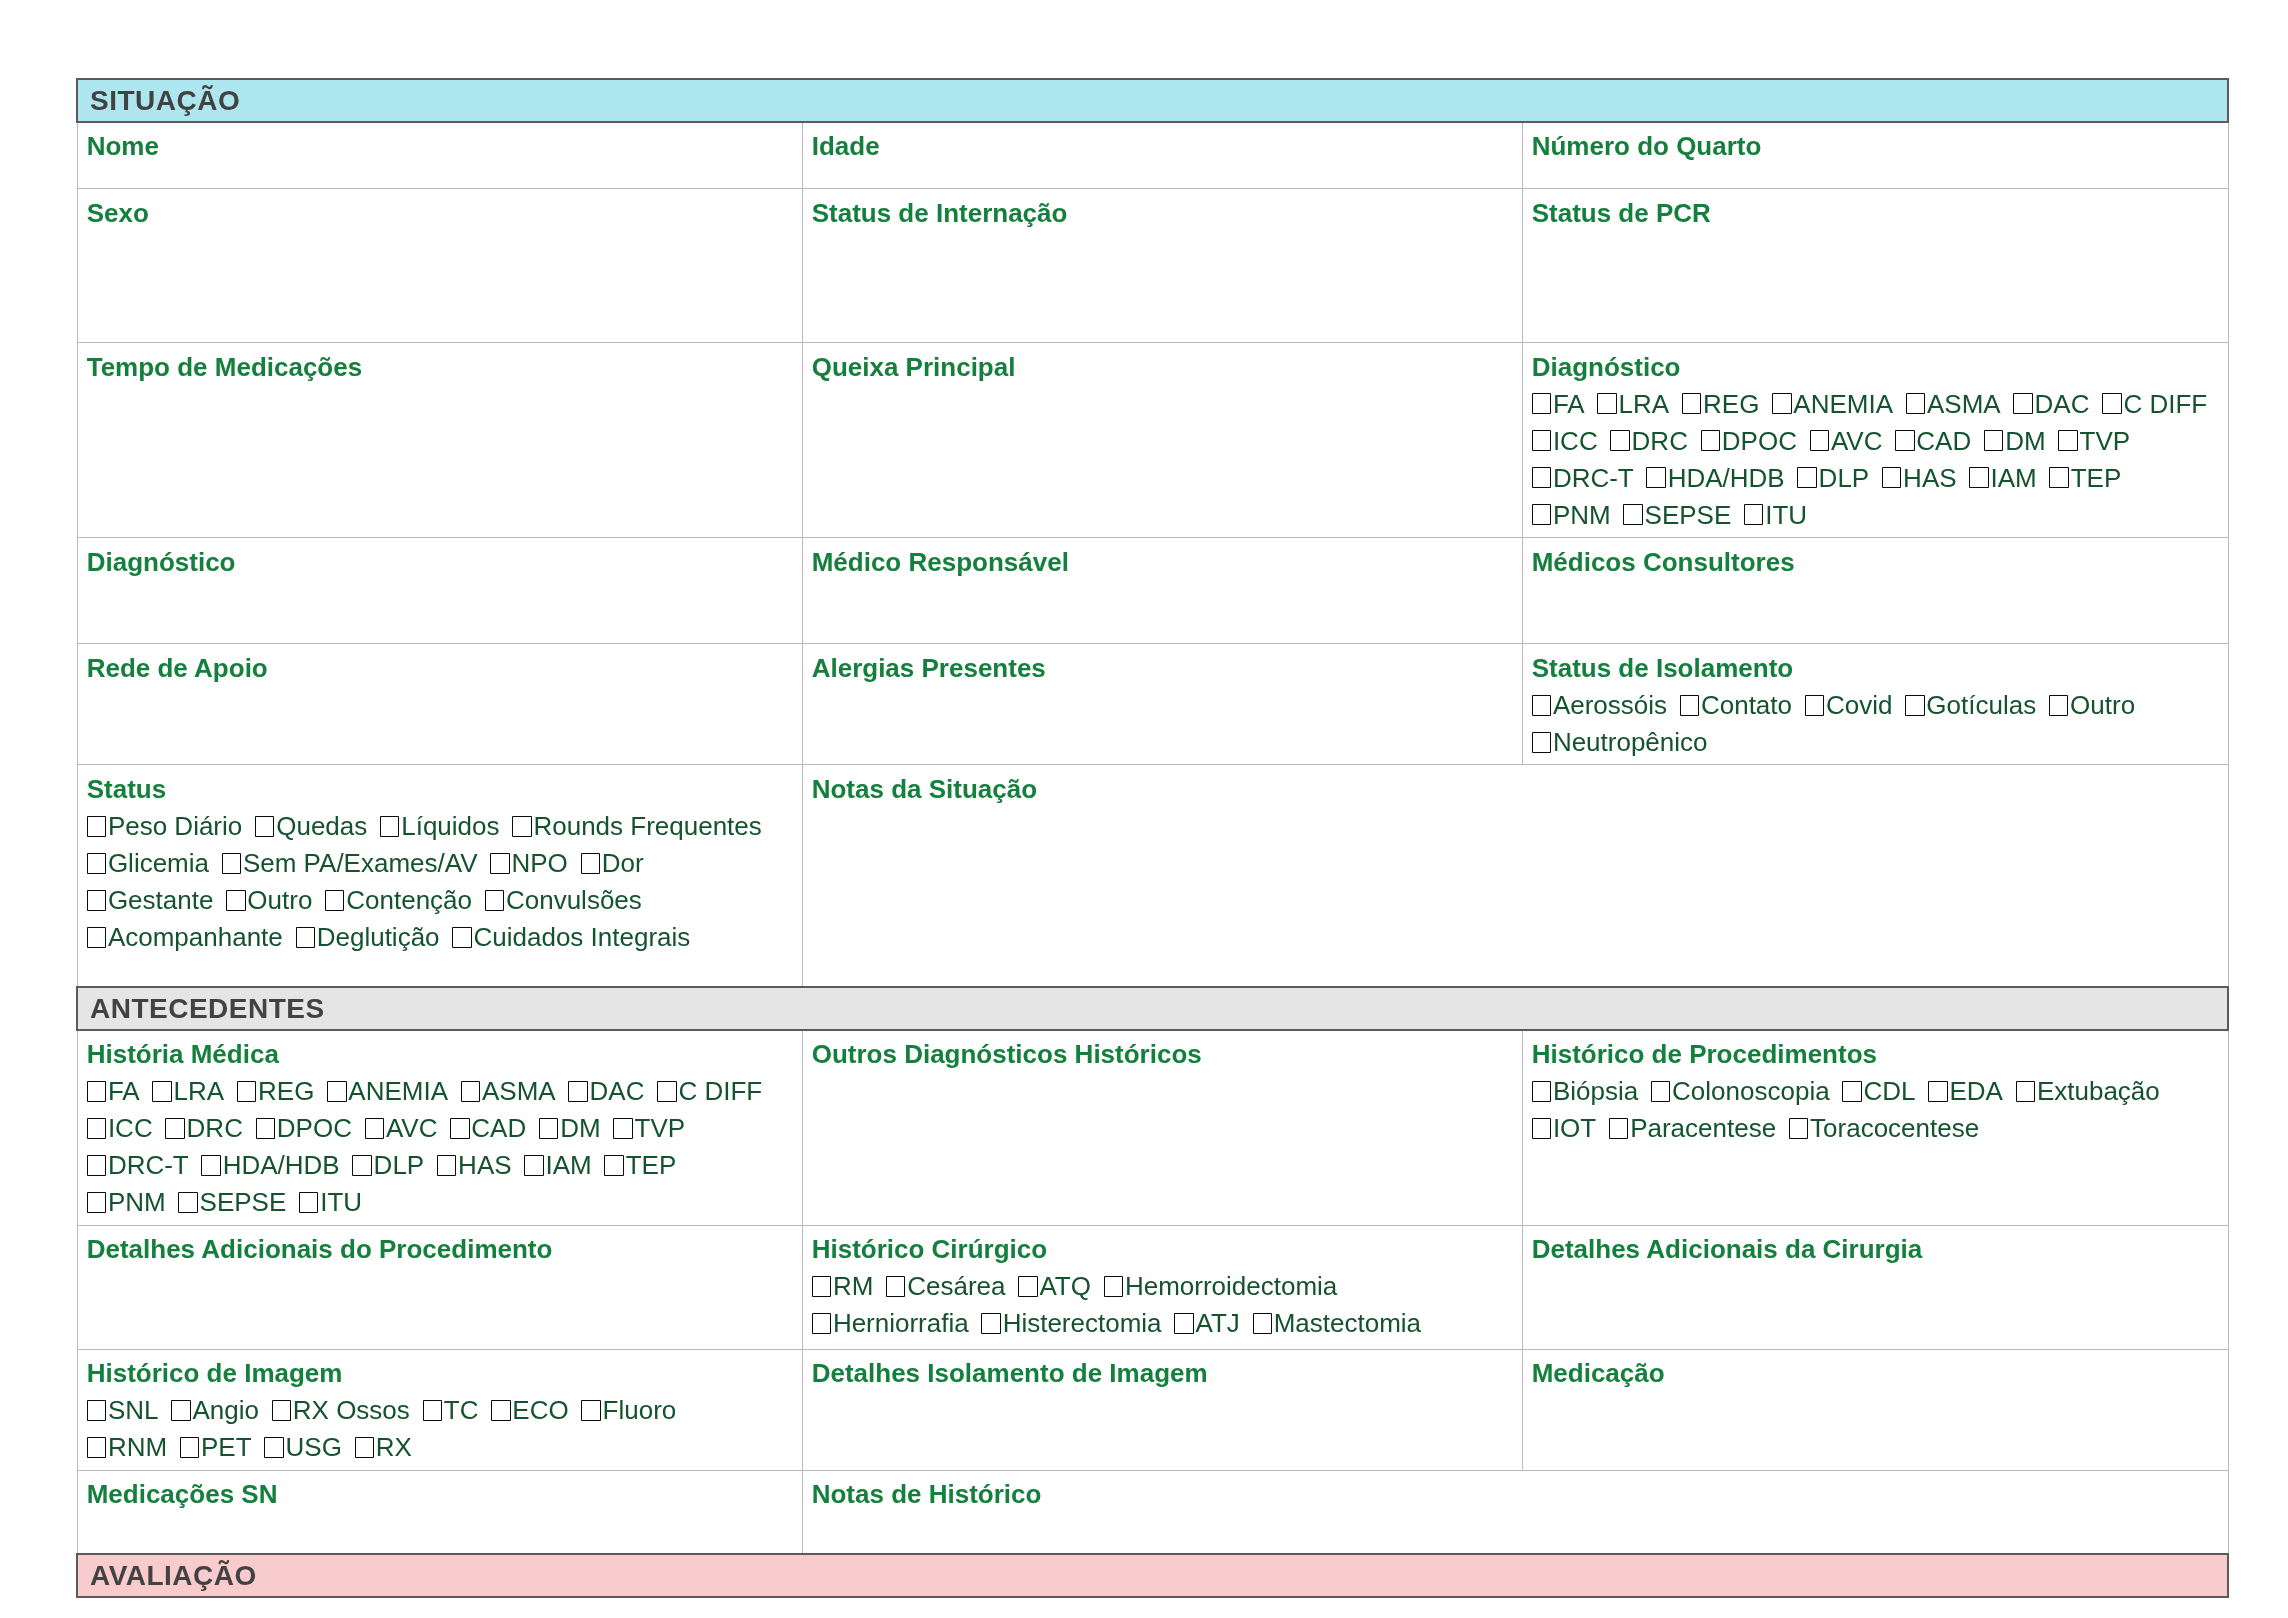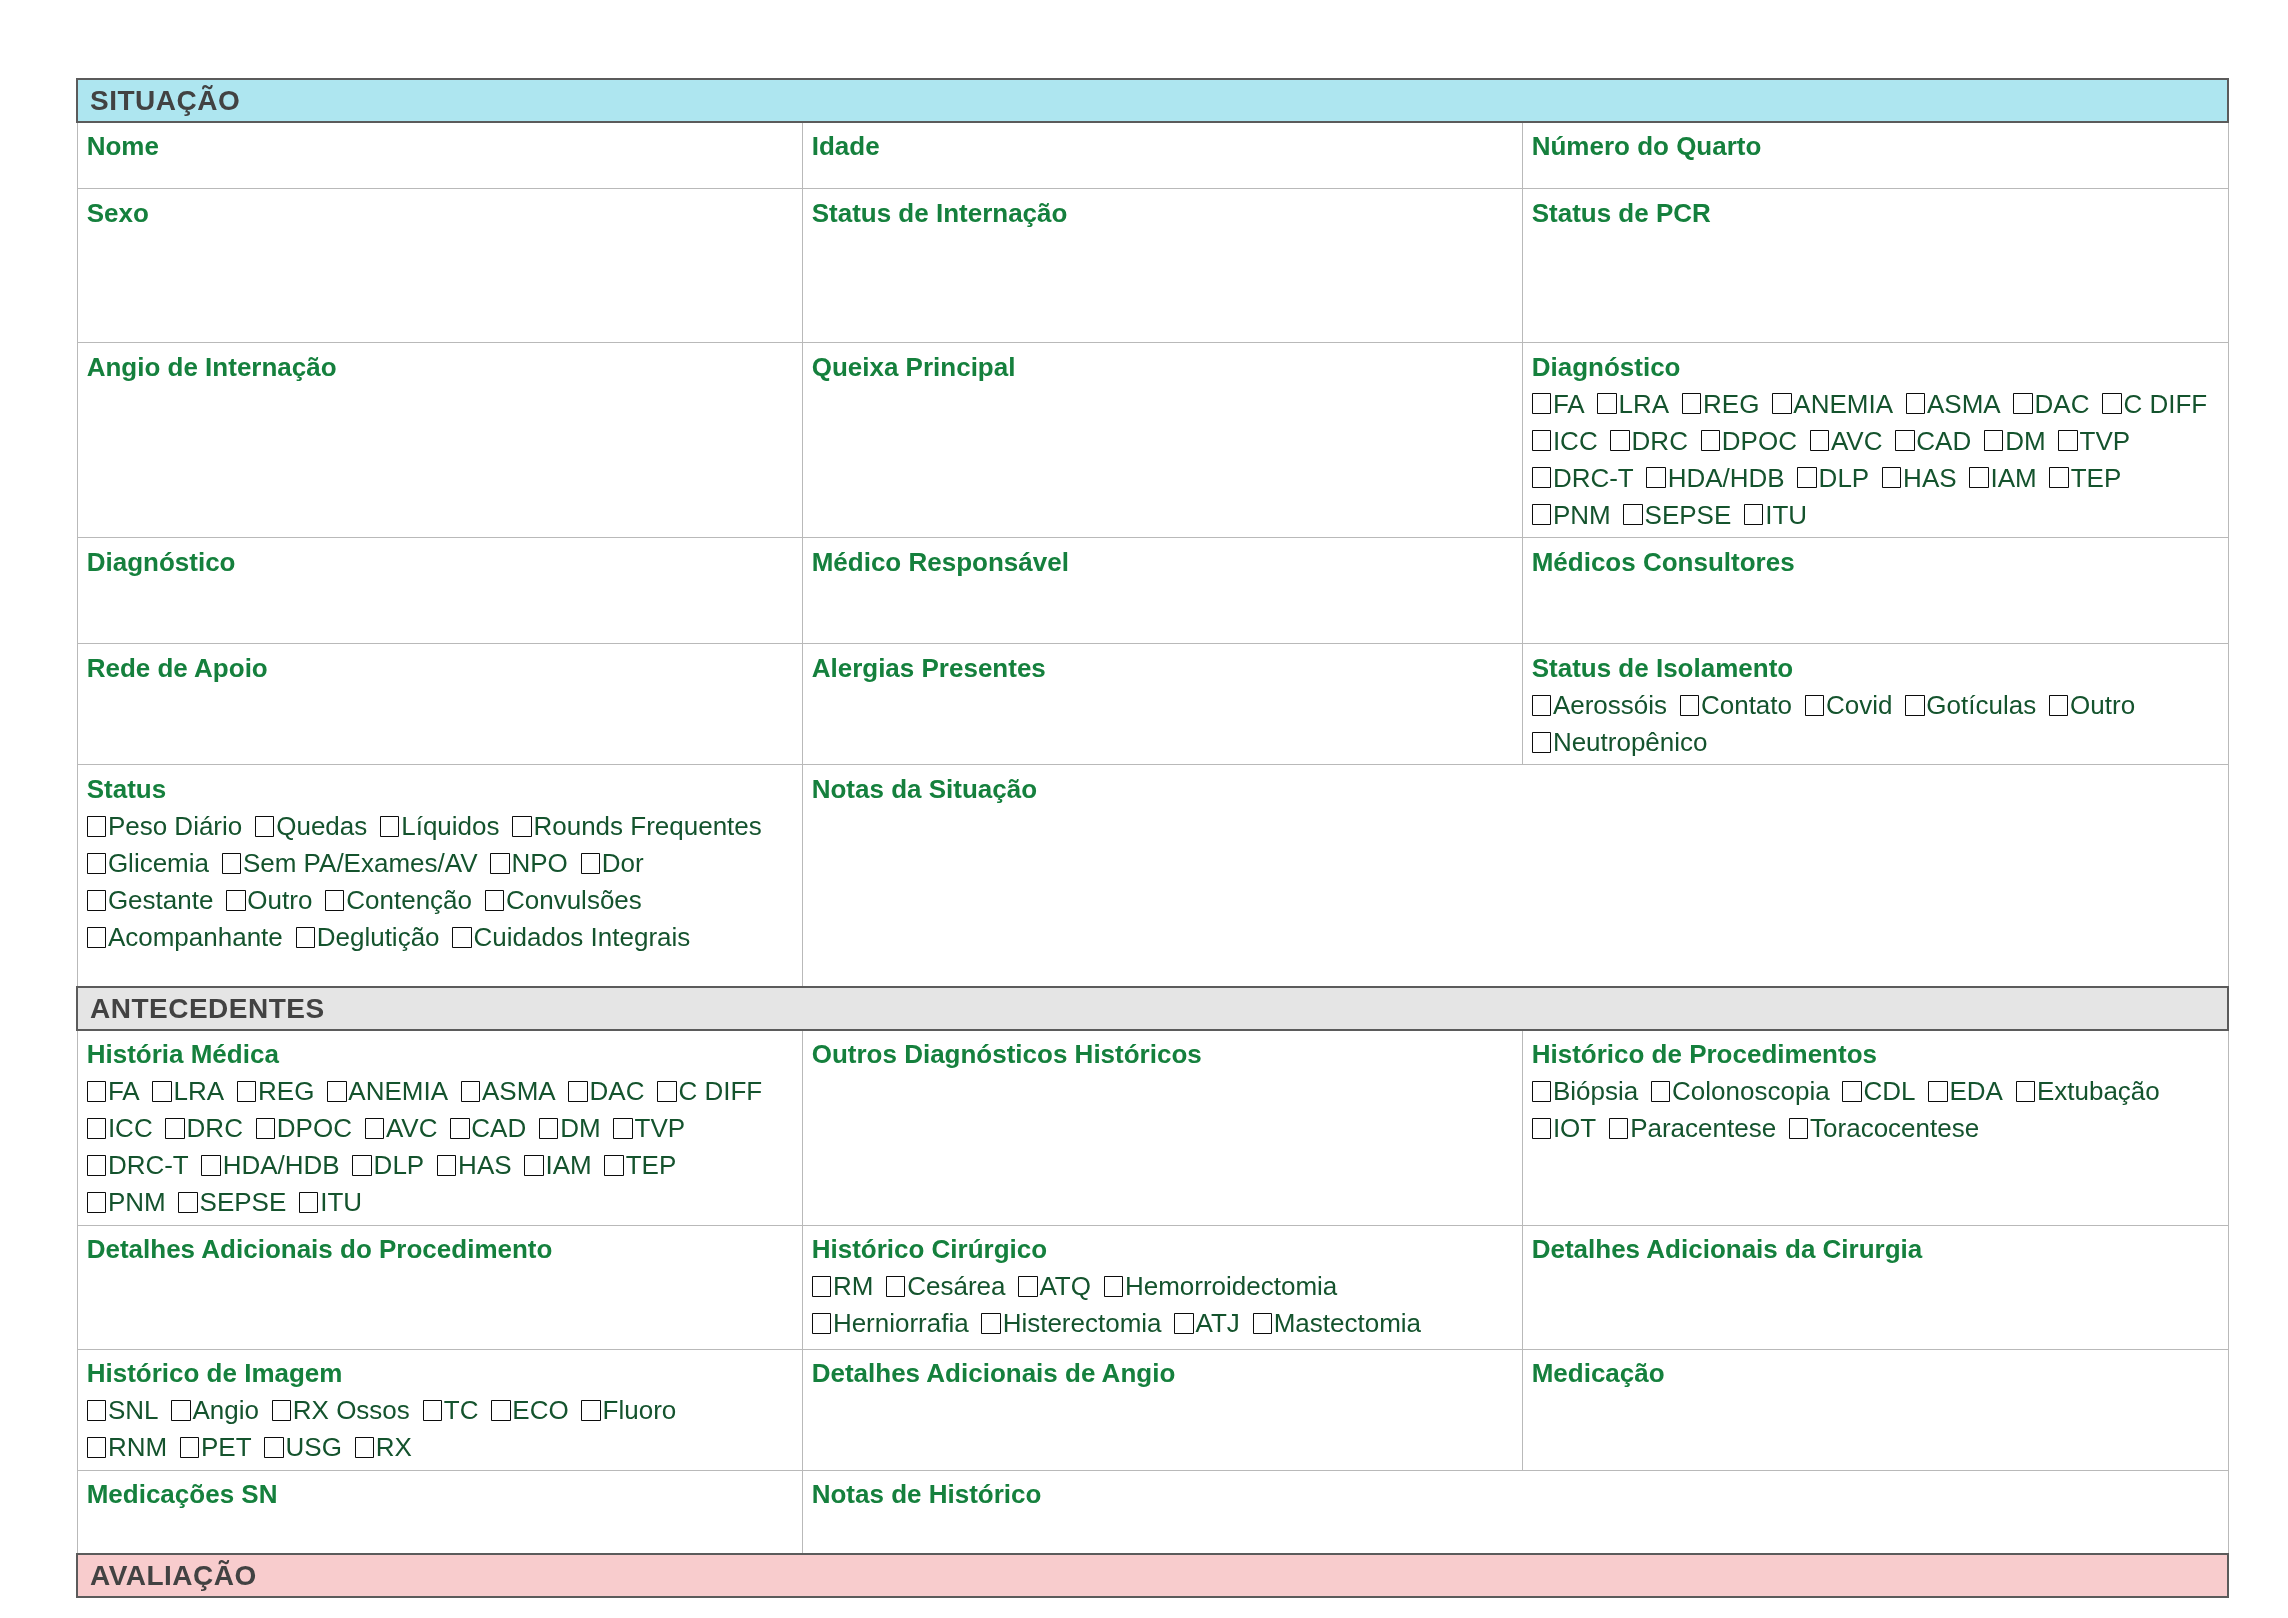--- a/index.html
+++ b/index.html
@@ -76,21 +76,21 @@
     </td>
     <td class="cell">
       <div class="lbl">Status de Internação</div>
     </td>
     <td class="cell">
       <div class="lbl">Status de PCR</div>
     </td>
   </tr>
   <tr style="height:191px">
     <td class="cell">
-      <div class="lbl">Angio de Internação</div>
+      <div class="lbl">Tempo de Medicações</div>
     </td>
     <td class="cell">
       <div class="lbl">Queixa Principal</div>
     </td>
     <td class="cell">
       <div class="lbl">Diagnóstico</div>
       <div class="opts"><span class="opt"><span class="box"></span><span class="optlabel">FA</span></span> <span class="opt"><span class="box"></span><span class="optlabel">LRA</span></span> <span class="opt"><span class="box"></span><span class="optlabel">REG</span></span> <span class="opt"><span class="box"></span><span class="optlabel">ANEMIA</span></span> <span class="opt"><span class="box"></span><span class="optlabel">ASMA</span></span> <span class="opt"><span class="box"></span><span class="optlabel">DAC</span></span> <span class="opt"><span class="box"></span><span class="optlabel">C DIFF</span></span> <span class="opt"><span class="box"></span><span class="optlabel">ICC</span></span> <span class="opt"><span class="box"></span><span class="optlabel">DRC</span></span> <span class="opt"><span class="box"></span><span class="optlabel">DPOC</span></span> <span class="opt"><span class="box"></span><span class="optlabel">AVC</span></span> <span class="opt"><span class="box"></span><span class="optlabel">CAD</span></span> <span class="opt"><span class="box"></span><span class="optlabel">DM</span></span> <span class="opt"><span class="box"></span><span class="optlabel">TVP</span></span> <span class="opt"><span class="box"></span><span class="optlabel">DRC-T</span></span> <span class="opt"><span class="box"></span><span class="optlabel">HDA/HDB</span></span> <span class="opt"><span class="box"></span><span class="optlabel">DLP</span></span> <span class="opt"><span class="box"></span><span class="optlabel">HAS</span></span> <span class="opt"><span class="box"></span><span class="optlabel">IAM</span></span> <span class="opt"><span class="box"></span><span class="optlabel">TEP</span></span> <span class="opt"><span class="box"></span><span class="optlabel">PNM</span></span> <span class="opt"><span class="box"></span><span class="optlabel">SEPSE</span></span> <span class="opt"><span class="box"></span><span class="optlabel">ITU</span></span> </div>
     </td>
   </tr>
   <tr style="height:106px">
@@ -155,21 +155,21 @@
     <td class="cell">
       <div class="lbl">Detalhes Adicionais da Cirurgia</div>
     </td>
   </tr>
   <tr style="height:116px">
     <td class="cell">
       <div class="lbl">Histórico de Imagem</div>
       <div class="opts"><span class="opt"><span class="box"></span><span class="optlabel">SNL</span></span> <span class="opt"><span class="box"></span><span class="optlabel">Angio</span></span> <span class="opt"><span class="box"></span><span class="optlabel">RX Ossos</span></span> <span class="opt"><span class="box"></span><span class="optlabel">TC</span></span> <span class="opt"><span class="box"></span><span class="optlabel">ECO</span></span> <span class="opt"><span class="box"></span><span class="optlabel">Fluoro</span></span> <span class="opt"><span class="box"></span><span class="optlabel">RNM</span></span> <span class="opt"><span class="box"></span><span class="optlabel">PET</span></span> <span class="opt"><span class="box"></span><span class="optlabel">USG</span></span> <span class="opt"><span class="box"></span><span class="optlabel">RX</span></span> </div>
     </td>
     <td class="cell">
-      <div class="lbl">Detalhes Adicionais de Angio</div>
+      <div class="lbl">Detalhes Isolamento de Imagem</div>
     </td>
     <td class="cell">
       <div class="lbl">Medicação</div>
     </td>
   </tr>
   <tr style="height:84px">
     <td class="cell">
       <div class="lbl">Medicações SN</div>
     </td>
     <td class="cell" colspan="2">

